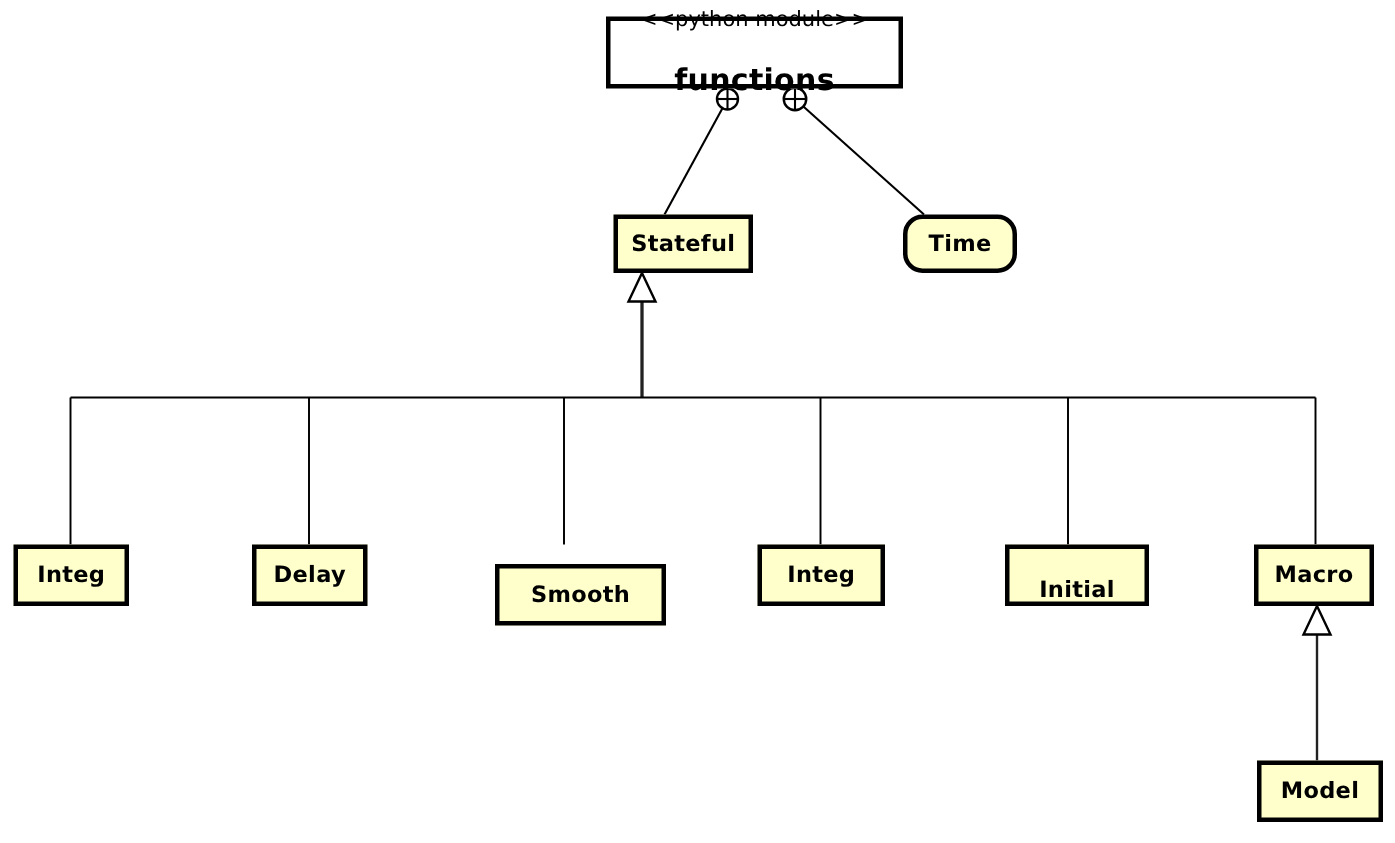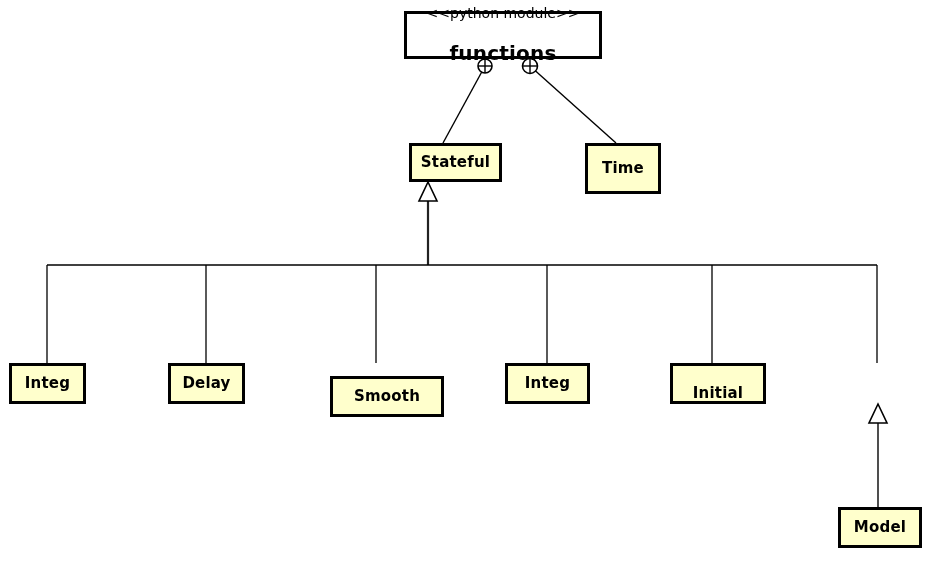--- a/index.html
+++ b/index.html
@@ -105,21 +105,21 @@
 
   <div class="uml-node module-node" style="left:404px; top:11px; width:198px; height:48px;">
     <div class="node-stereotype">&lt;&lt;python module&gt;&gt;</div>
     <div class="node-name">functions</div>
   </div>
 
   <div class="uml-node" style="left:382px; top:143px; width:93px; height:39px;margin-left:27px;">
     <div class="node-name">Stateful</div>
   </div>
 
-  <div class="uml-node" style="left:585px; top:143px; width:76px; height:51px;">
+  <div class="uml-node" style="left:602px; top:143px; width:76px; height:39px;border-radius:13px;">
     <div class="node-name">Time</div>
   </div>
 
   <div class="uml-node" style="left:168px; top:363px; width:77px; height:41px;">
     <div class="node-name">Delay</div>
   </div>
 
   <div class="uml-node" style="left:9px; top:363px; width:77px; height:41px;">
     <div class="node-name">Integ</div>
   </div>
@@ -129,18 +129,21 @@
   </div>
 
   <div class="uml-node" style="left:505px; top:363px; width:85px; height:41px;">
     <div class="node-name">Integ</div>
   </div>
 
   <div class="uml-node" style="left:670px; top:363px; width:96px; height:41px;justify-content:flex-end;">
     <div class="node-name">Initial</div>
   </div>
 
+  <div class="uml-node" style="left:836px; top:363px; width:80px; height:41px;">
+    <div class="node-name">Macro</div>
+  </div>
 
   <div class="uml-node" style="left:838px; top:507px; width:84px; height:41px;">
     <div class="node-name">Model</div>
   </div>
 
 </div>
 
 </body></html>

